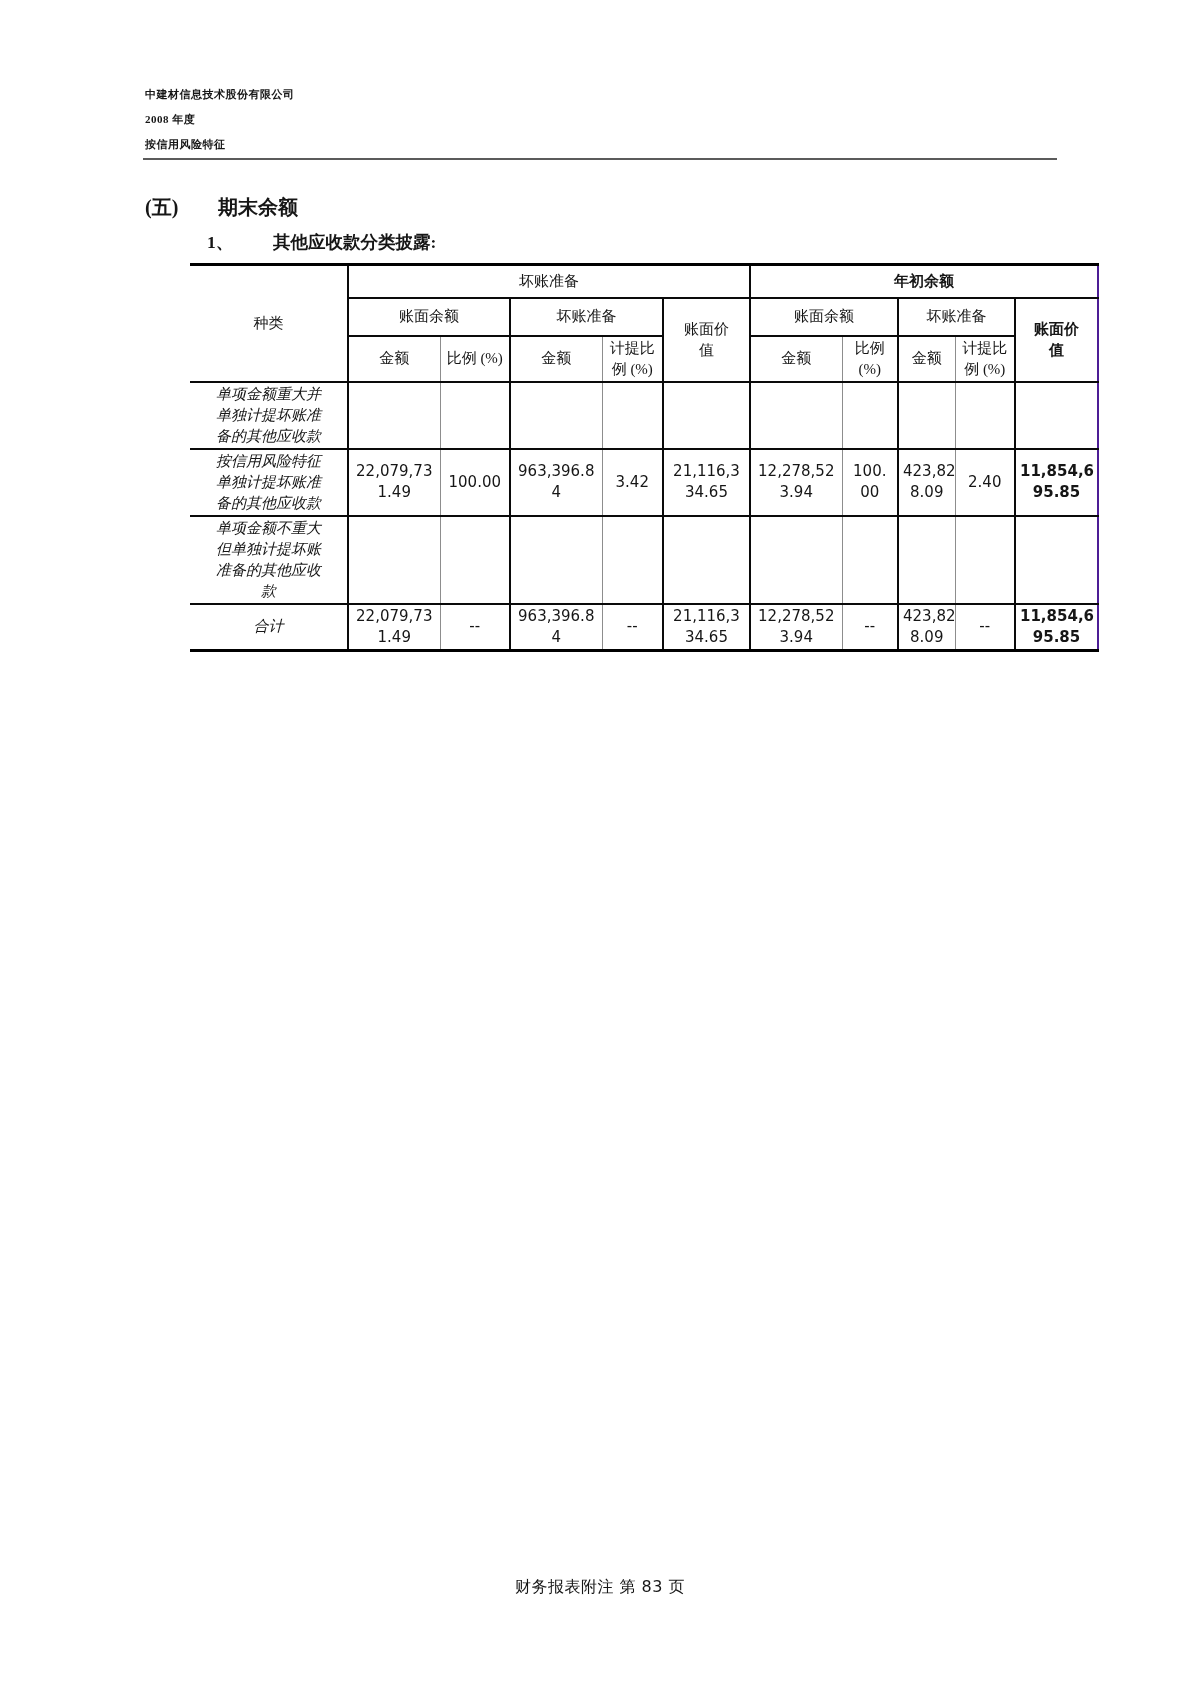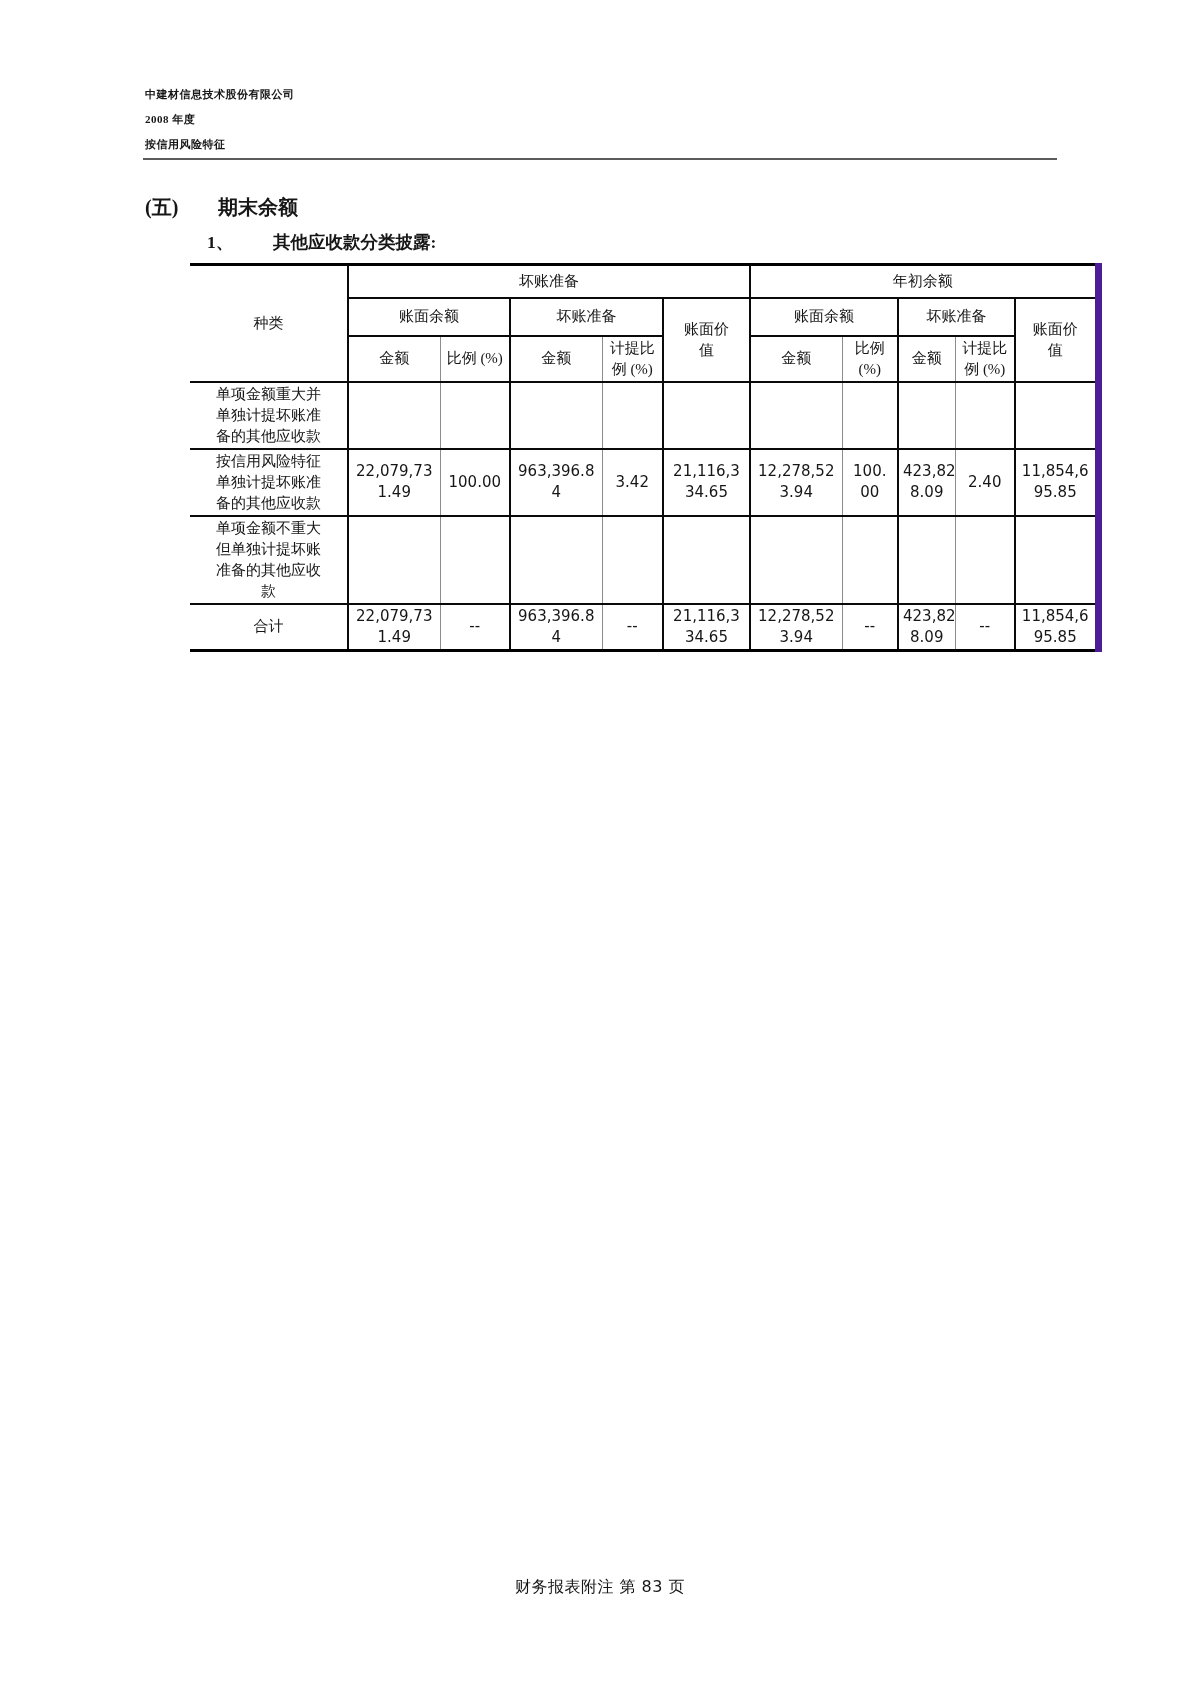--- a/index.html
+++ b/index.html
@@ -50,22 +50,22 @@
     vertical-align: middle;
     text-align: center;
     font-size: 15px;
     line-height: 21px;
     padding: 1px 4px;
     white-space: pre-line;
     overflow: hidden;
   }
   .bl-s { border-left: 2px solid #0a0a0a; }
   .bl-d { border-left: 1px solid #8d8d8d; }
-  .br-d { border-right: 7px solid #4c1d95; }
-  td.lbl { text-align: left; padding-left: 6px; }
+  .br-d { border-right: 2px solid #4c1d95; font-weight: bold; }
+  td.lbl { text-align: left; padding-left: 6px; font-style: italic; }
   td.sum { text-align: center; }
   td.num {
     font-family: "DejaVu Sans", "Liberation Sans", sans-serif;
     text-align: right; padding-right: 6px;
   }
   td.pct {
     font-family: "DejaVu Sans", "Liberation Sans", sans-serif;
     text-align: center;
   }
 

